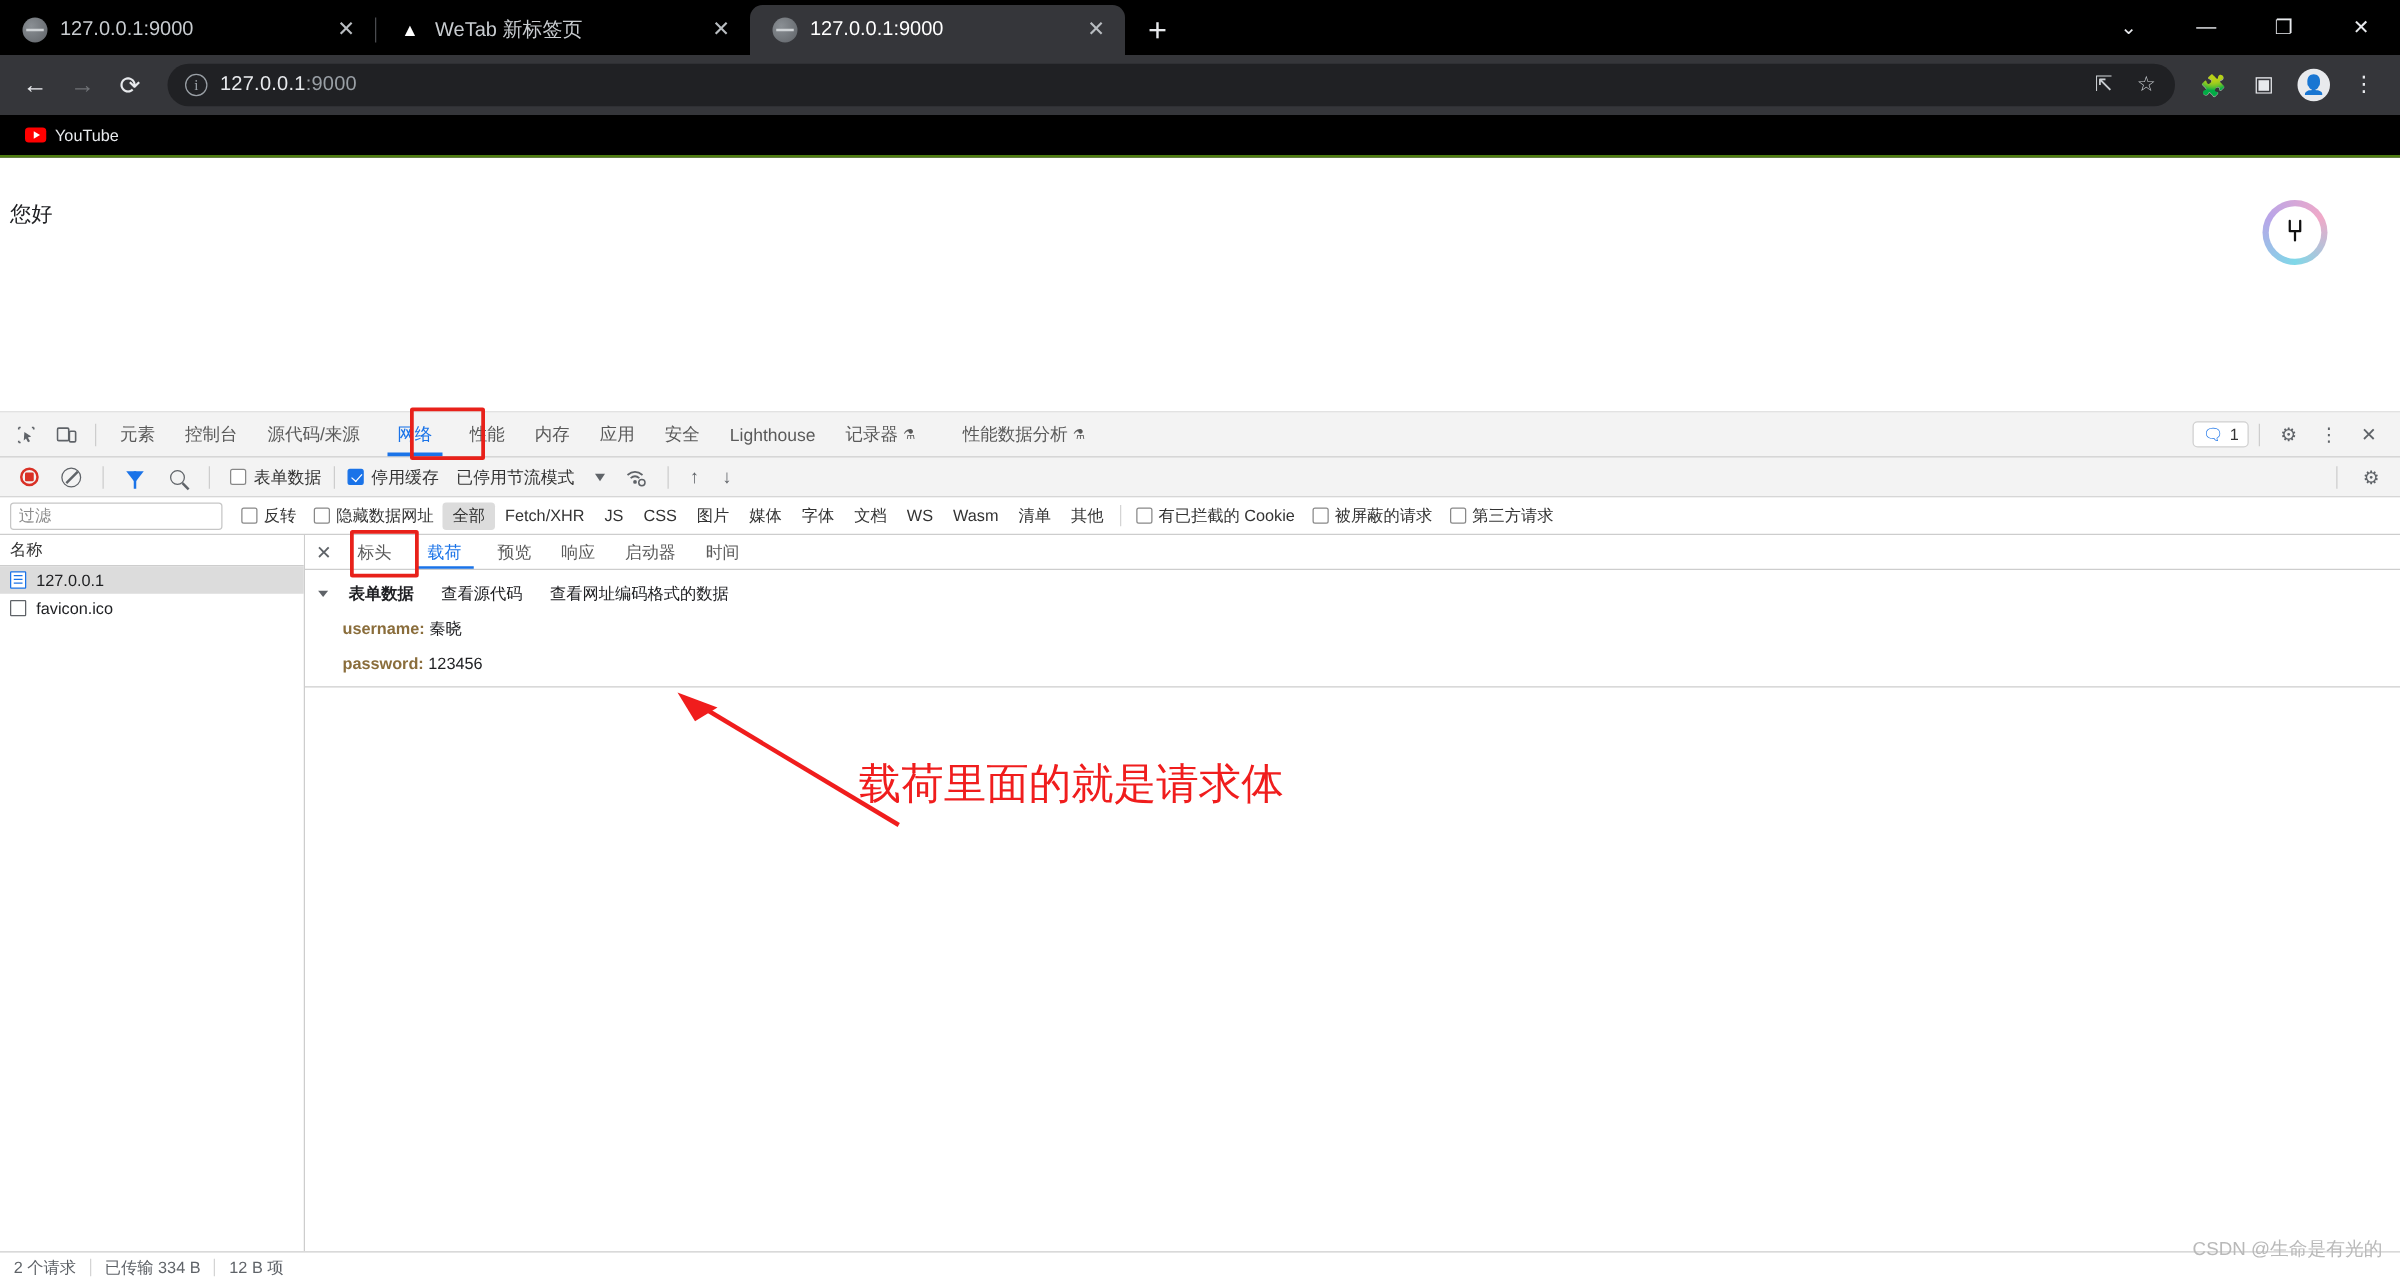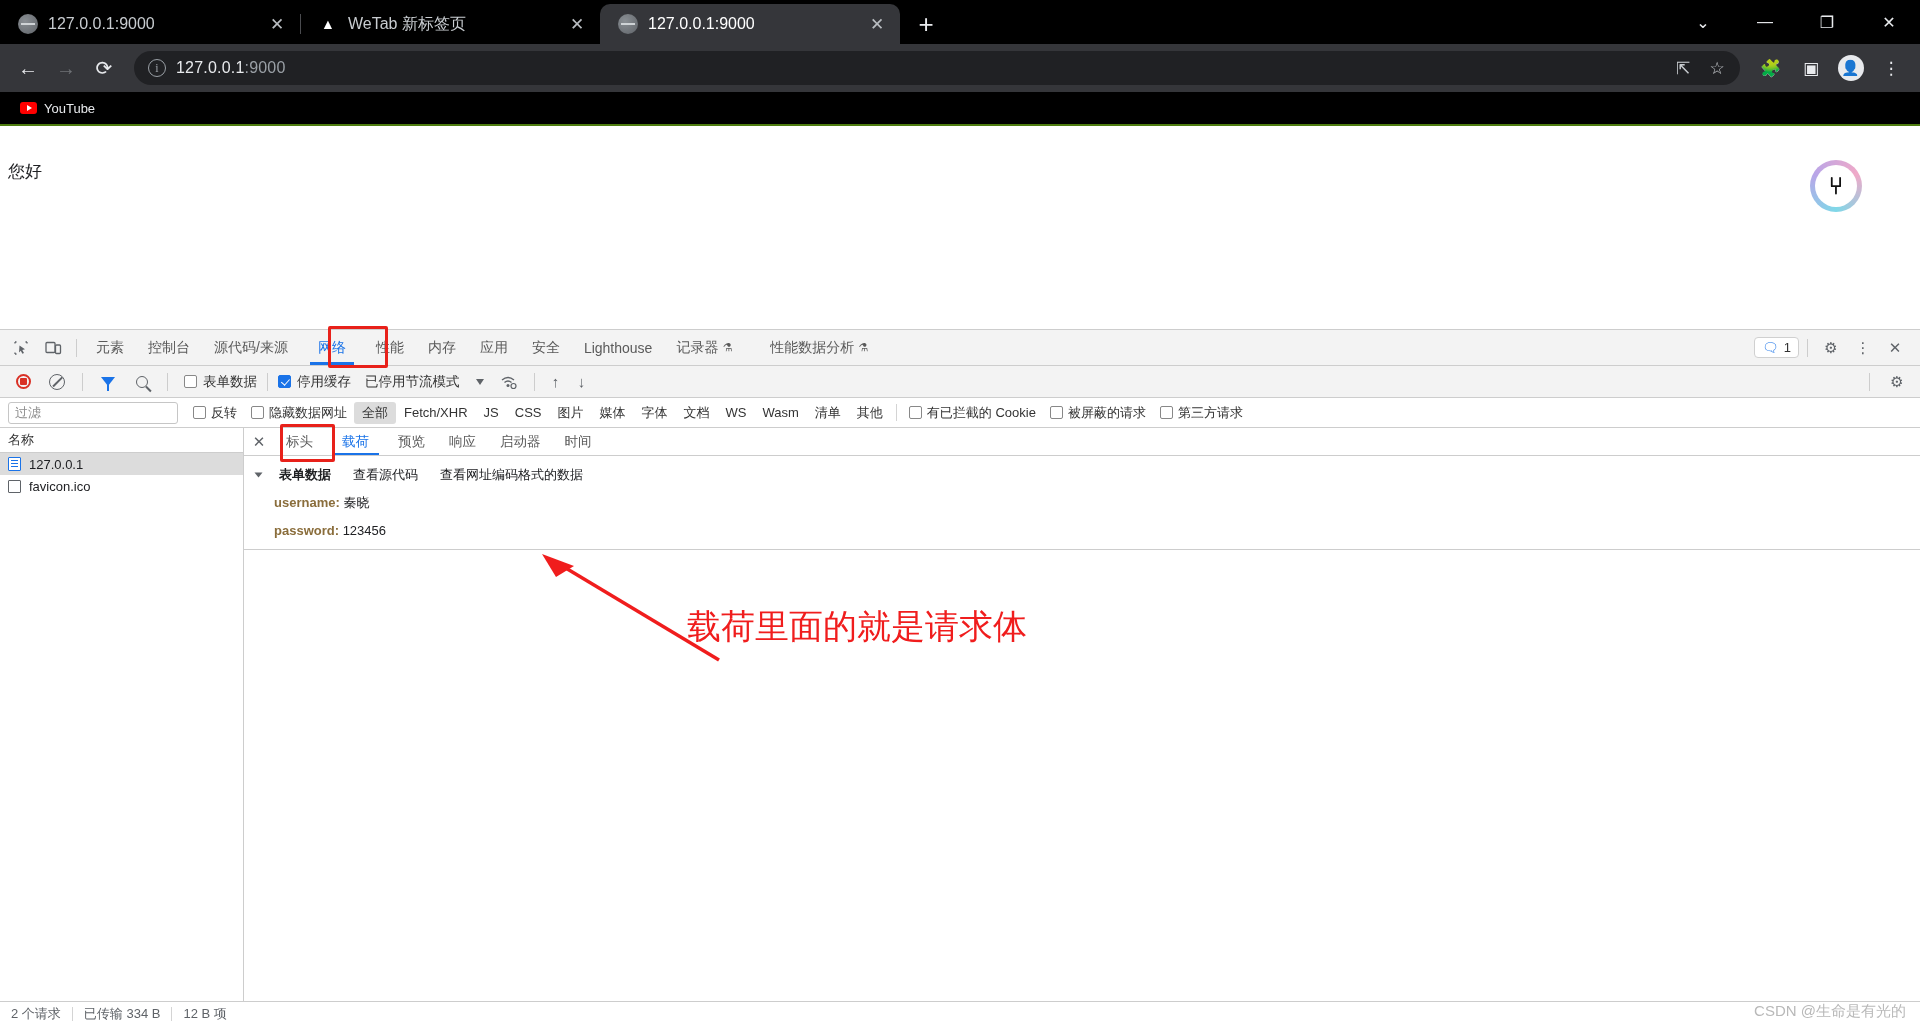--- a/index.html
+++ b/index.html
@@ -228,21 +228,21 @@
   }
   .ann-arrow { position: absolute; left: 290px; top: 0px; width: 200px; height: 120px; }
 
   .statusbar {
     height: 24px; border-top: 1px solid #cdcdcd; background: #fff;
     display: flex; align-items: center; font-size: 13px; color: #5f6368; flex: none;
   }
   .sb-item { padding: 0 11px; white-space: nowrap; }
   .sb-sep { width: 1px; height: 14px; background: #d4d4d4; }
   .watermark {
-    position: absolute; right: 14px; bottom: 4px; color: #b9b9b9; font-size: 15px;
+    position: absolute; right: 14px; bottom: 16px; color: #b9b9b9; font-size: 15px;
   }
 </style>
 </head>
 <body>
 
 <div class="browser">
 
   <div class="tabstrip">
     <div class="tabs">
       <div class="tab">

